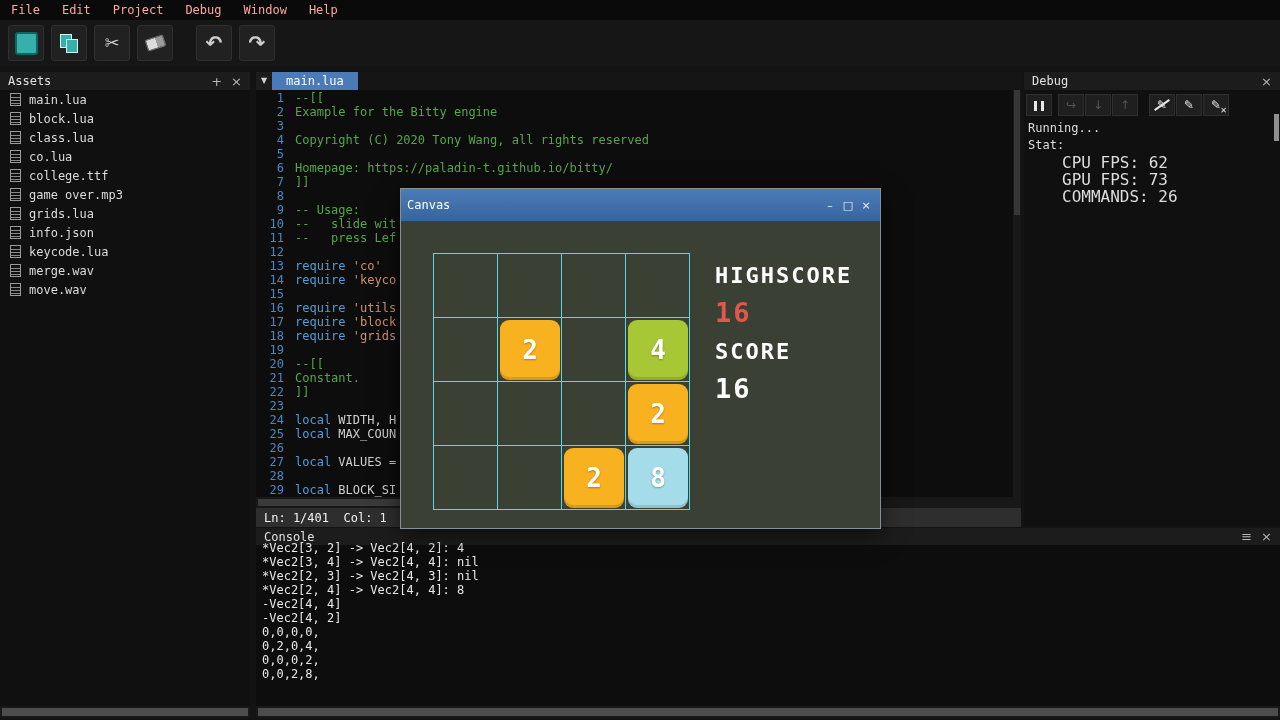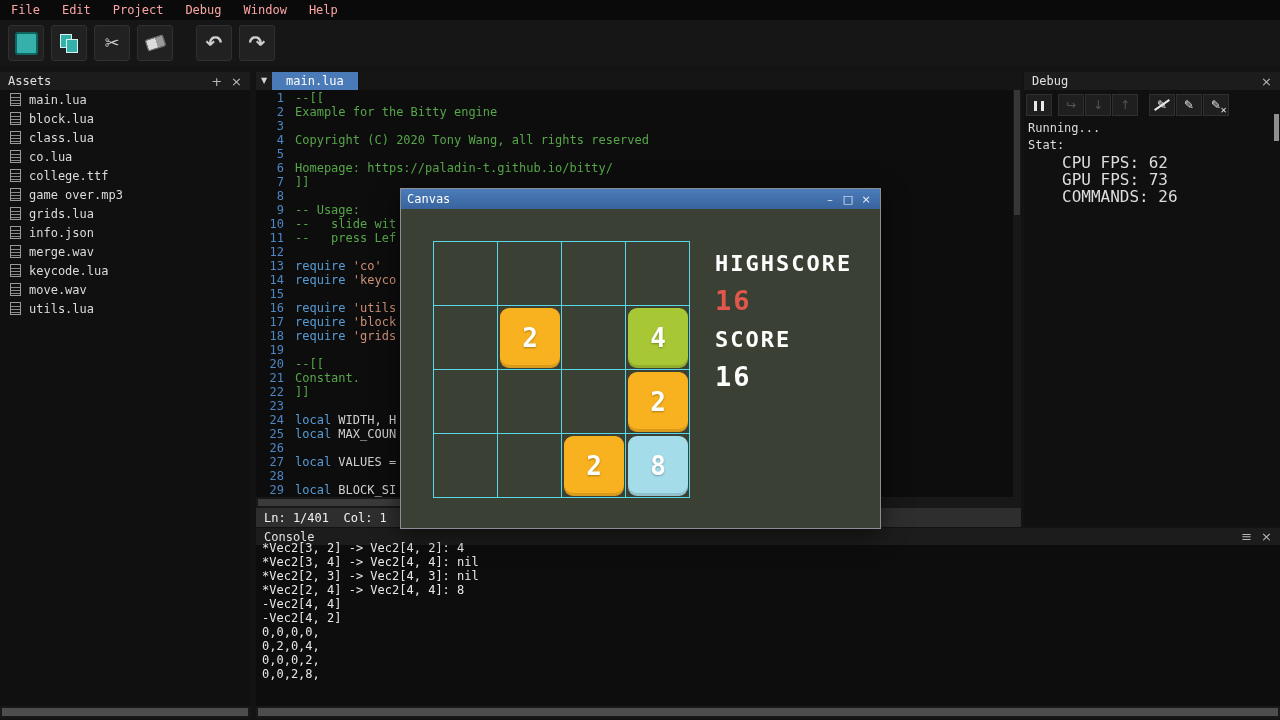--- a/index.html
+++ b/index.html
@@ -81,21 +81,21 @@
   .console-lines{padding-left:6px;margin-top:-4px}
   .console-line{height:14px;line-height:14px;font-size:12px;white-space:pre;color:#e8e8e8}
   
   .bscroll{position:absolute;top:706px;height:12px;background:#181818}
   .bscroll .thumb-full{position:absolute;left:2px;right:2px;top:2px;bottom:2px;background:#4d4d4d}
   
   .canvas-window{position:absolute;left:400px;top:188px;width:481px;height:341px;z-index:10;
     background:var(--canvas-bg);border:1px solid #8a8f96;box-sizing:border-box;
     box-shadow:0 6px 22px rgba(0,0,0,.55)}
   .canvas-titlebar{height:20px;background:linear-gradient(#4b7cb9,#38649e);display:flex;
-    align-items:center;padding:4px 6px;font-size:12px;color:#fff;box-sizing:border-box}
+    align-items:center;padding:16px 6px;font-size:12px;color:#fff;box-sizing:border-box}
   .win-btn{width:16px;text-align:center;color:#eef2ff;font-size:11px;margin-left:2px;
     font-family:"DejaVu Sans",sans-serif}
   .canvas-body{position:relative;height:319px}
   .board{position:absolute;left:32px;top:32px;display:grid;
     grid-template-columns:repeat(4,64px);grid-template-rows:repeat(4,64px);
     border-left:1px solid var(--grid-line);border-top:1px solid var(--grid-line)}
   .cell{border-right:1px solid var(--grid-line);border-bottom:1px solid var(--grid-line)}
   .tile{position:absolute;width:60px;height:60px;border-radius:9px;display:flex;align-items:center;
     justify-content:center;font-size:26px;font-weight:bold;color:#fff;text-shadow:0 1px 2px rgba(0,0,0,.3);
     box-shadow:inset 0 -3px 0 rgba(0,0,0,.12)}
@@ -178,33 +178,29 @@
       <div class="asset-row">
         <span class="file-icon"></span>
         <span class="asset-label">grids.lua</span>
       </div>
       <div class="asset-row">
         <span class="file-icon"></span>
         <span class="asset-label">info.json</span>
       </div>
       <div class="asset-row">
         <span class="file-icon"></span>
+        <span class="asset-label">keycode.lua</span>
+      </div>
+      <div class="asset-row">
+        <span class="file-icon"></span>
         <span class="asset-label">merge.wav</span>
       </div>
       <div class="asset-row">
         <span class="file-icon"></span>
-        <span class="asset-label">keycode.lua</span>
-      </div>
-      <div class="asset-row">
-        <span class="file-icon"></span>
         <span class="asset-label">move.wav</span>
-      </div>
-      <div class="asset-row">
-        <span class="file-icon"></span>
-        <span class="asset-label">utils.lua</span>
       </div>
     </div>
 </div>
 
 <div class="editor">
   <div class="tabbar">
     <span class="tab-dropdown">
       <span class="icon-glyph" style="font-size:8px">▼</span>
     </span>
     <span class="tab">main.lua</span>

